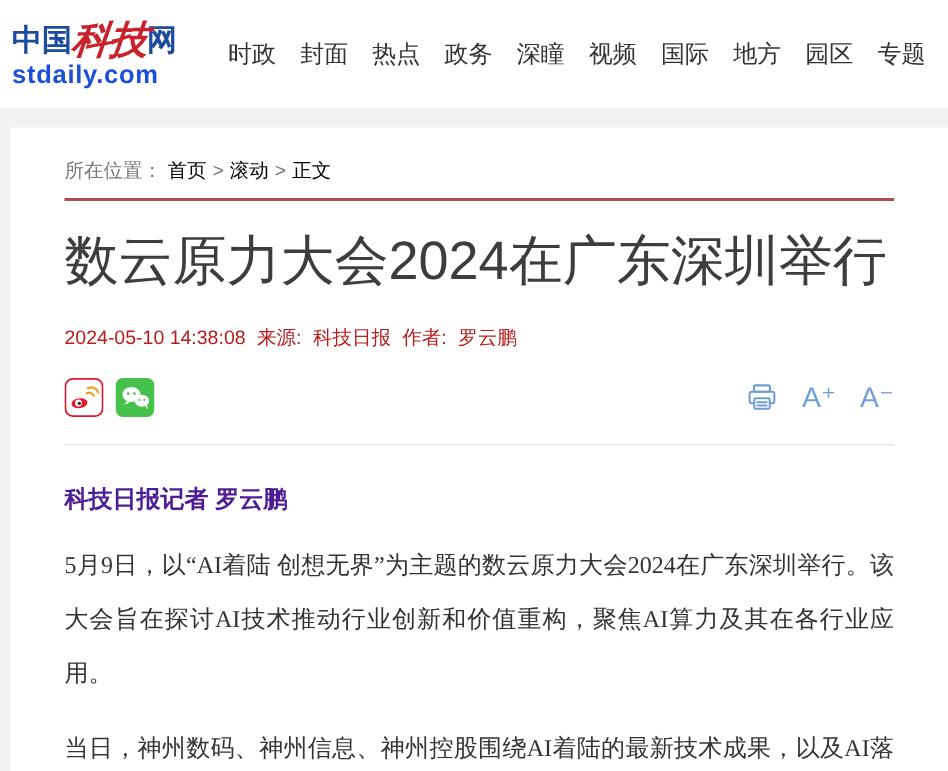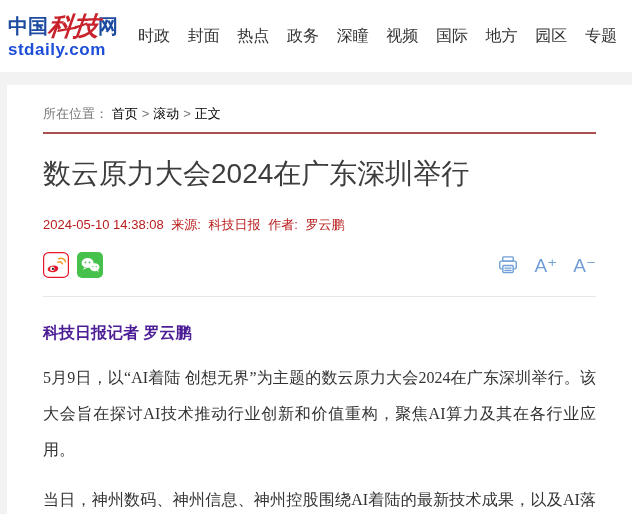--- a/index.html
+++ b/index.html
@@ -7,34 +7,34 @@
     font-family:"Liberation Sans","DejaVu Sans",sans-serif; }
 
   
   .site-header { height:72px; background:#fff; display:flex; align-items:center; }
   .logo { margin-left:8px; line-height:1; cursor:pointer; flex:0 0 auto; }
   .logo-line1 { font-size:20px; font-weight:bold; color:#1c4ba0; white-space:nowrap; }
   .logo-keji { color:#c8232c; font-family:"Liberation Serif","DejaVu Serif",serif;
     font-style:italic; font-weight:bold; font-size:26px; letter-spacing:-1px;
     display:inline-block; transform:skewX(-6deg); vertical-align:-2px; }
   .logo-line2 { font-size:17px; font-weight:bold; color:#1d4ed8; letter-spacing:.5px; margin-top:1px; }
-  .main-nav { flex:1; display:flex; justify-content:space-between; margin:0 15px 0 20px; }
+  .main-nav { flex:1; display:flex; justify-content:space-between; margin:0 15px 0 34px; }
   .nav-item { font-size:16px; color:#333; cursor:pointer; white-space:nowrap; }
 
   
   .page-bg { height:442px; background:#f2f2f2; padding:13px 0 0 7px; }
   .card { background:#fff; height:429px; padding:20px 0 0 36px; }
   .content { width:553px; }
 
   .breadcrumb { font-size:13px; color:#777; }
   .breadcrumb a { color:#000000; text-decoration:none; cursor:pointer; }
   .crumb-sep { margin:0 4px; }
   .red-rule { height:2px; background:#ab4f4f; margin-top:9px; }
 
-  .article-title { margin-top:22px; font-size:28px; line-height:36px; color:#3d3d3d; font-weight:500; }
+  .article-title { margin-top:22px; font-size:36px; line-height:36px; color:#3d3d3d; font-weight:500; }
   .article-meta { margin-top:24px; font-size:13px; color:#b91c1c; }
   .article-meta span { margin-right:4px; }
 
   .toolbar { margin-top:18px; display:flex; align-items:center; }
   .share-icon { width:26px; height:26px; margin-right:8px; cursor:pointer; display:inline-block; }
   .share-icon svg { width:26px; height:26px; display:block; }
   .tools { margin-left:auto; display:flex; align-items:center; gap:16px; }
   .print-btn { cursor:pointer; }
   .print-btn svg { width:22px; height:22px; display:block; }
   .font-btn { font-size:19px; color:#6f9fd6; cursor:pointer; line-height:1; }

